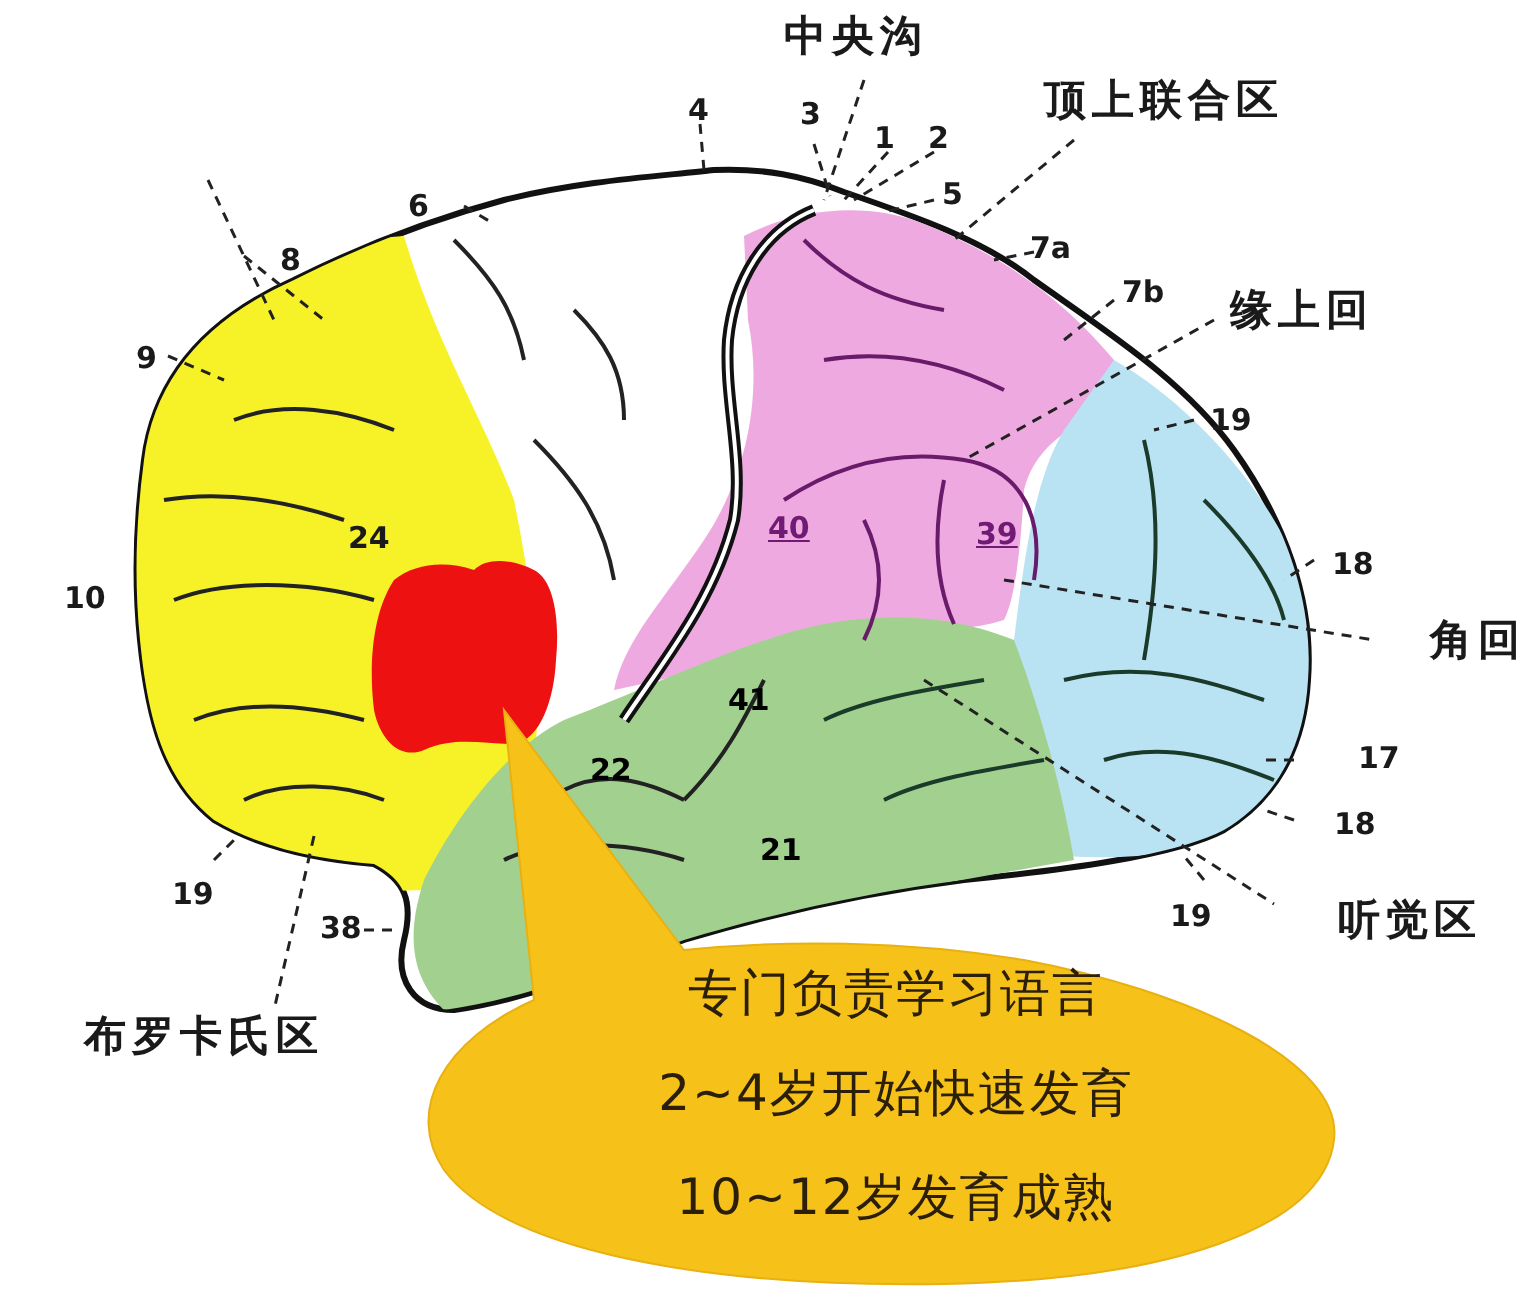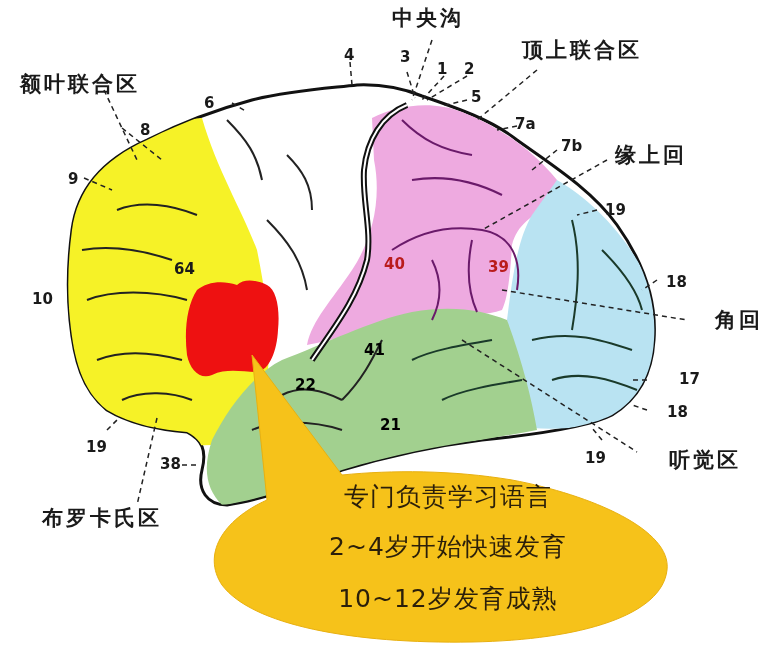--- a/index.html
+++ b/index.html
@@ -1,21 +1,21 @@
 <!DOCTYPE html>
 <html><head>
 <meta charset="utf-8">
 <style>
   html, body { margin: 0; padding: 0; background: #ffffff; }
   body { width: 766px; height: 652px; position: relative; overflow: hidden; font-family: "DejaVu Sans", sans-serif; }
   #stage { position: absolute; left: 0; top: 0; width: 766px; height: 564px; margin-left: 12px; }
   .lbl { position: absolute; color: #1a1a1a; white-space: nowrap; line-height: 1; }
   .cn { font-size: 21px; letter-spacing: 3px; font-weight: bold; }
   .num { font-size: 15px; font-weight: bold; }
-  .num-purple { color: #b91c1c; }
+  .num-purple { color: #701a75; text-decoration: underline; }
   .num-green { color: #000000; }
   .bubble-text { position: absolute; left: 236px; width: 400px; text-align: center; font-size: 25px; color: #2b1f0a; letter-spacing: 1px; line-height: 1; }
 </style>
 </head>
 <body>
 
 <div id="stage">
 <svg width="766" height="652" viewBox="0 0 766 652" xmlns="http://www.w3.org/2000/svg">
   <defs>
     <clipPath id="brainClip">
@@ -95,40 +95,39 @@
     <path d="M590,440 L580,428"></path>
     <path d="M95,430 L105,420"></path>
     <path d="M170,465 L185,465"></path>
   </g>
 
   <path d="M240,355 L330,475 C380,470 440,470 500,480 C580,495 660,530 655,570 C650,615 570,640 460,642 C340,644 240,625 210,585 C190,555 210,520 255,500 Z" fill="#f6c21a" stroke="#e8b010" stroke-width="1"></path>
 </svg>
 
 
 <div class="lbl cn" style="left:380px;top:8px;">中央沟</div>
-<div class="lbl cn" style="left:8px;top:74px;">额叶联合区</div>
 <div class="lbl cn" style="left:510px;top:40px;">顶上联合区</div>
 <div class="lbl cn" style="left:603px;top:145px;">缘上回</div>
 <div class="lbl cn" style="left:703px;top:310px;">角回</div>
 <div class="lbl cn" style="left:657px;top:450px;text-align:center;">听觉区</div>
 <div class="lbl cn" style="left:30px;top:508px;">布罗卡氏区</div>
 
 
 <div class="lbl num" style="left:332px;top:48px;">4</div>
 <div class="lbl num" style="left:388px;top:50px;">3</div>
 <div class="lbl num" style="left:425px;top:62px;">1</div>
 <div class="lbl num" style="left:452px;top:62px;">2</div>
 <div class="lbl num" style="left:459px;top:90px;">5</div>
 <div class="lbl num" style="left:192px;top:96px;">6</div>
 <div class="lbl num" style="left:128px;top:123px;">8</div>
 <div class="lbl num" style="left:56px;top:172px;">9</div>
 <div class="lbl num" style="left:20px;top:292px;">10</div>
 <div class="lbl num" style="left:74px;top:440px;">19</div>
 <div class="lbl num" style="left:148px;top:457px;">38</div>
-<div class="lbl num" style="left:162px;top:262px;">64</div>
+<div class="lbl num" style="left:162px;top:262px;">24</div>
 <div class="lbl num" style="left:503px;top:117px;">7a</div>
 <div class="lbl num" style="left:549px;top:139px;">7b</div>
 <div class="lbl num" style="left:593px;top:203px;">19</div>
 <div class="lbl num" style="left:654px;top:275px;">18</div>
 <div class="lbl num" style="left:667px;top:372px;">17</div>
 <div class="lbl num" style="left:655px;top:405px;">18</div>
 <div class="lbl num" style="left:573px;top:451px;">19</div>
 <div class="lbl num num-purple" style="left:372px;top:257px;">40</div>
 <div class="lbl num num-purple" style="left:476px;top:260px;">39</div>
 <div class="lbl num num-green" style="left:352px;top:343px;">41</div>

